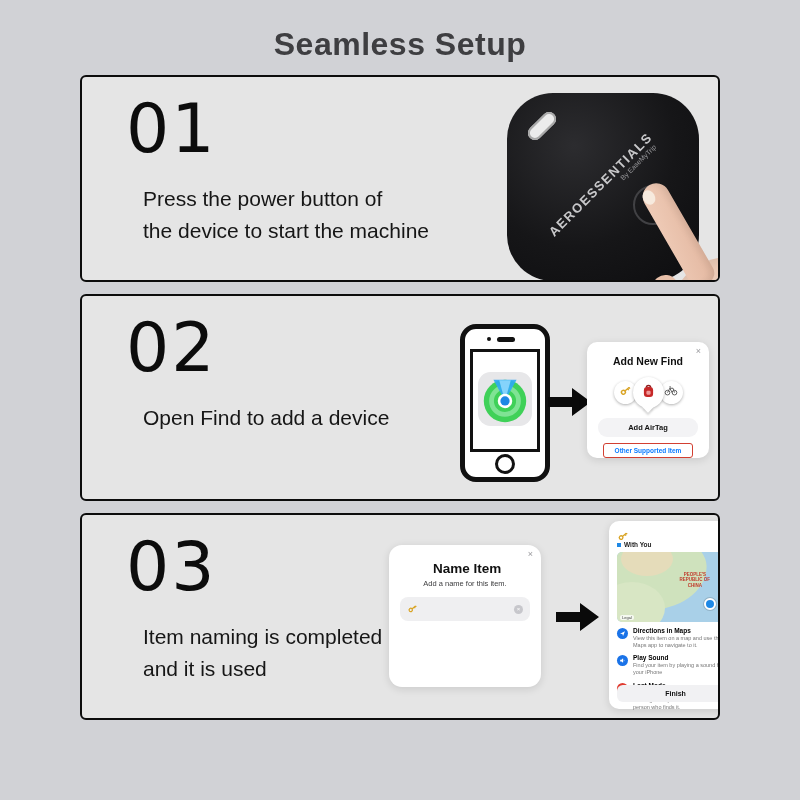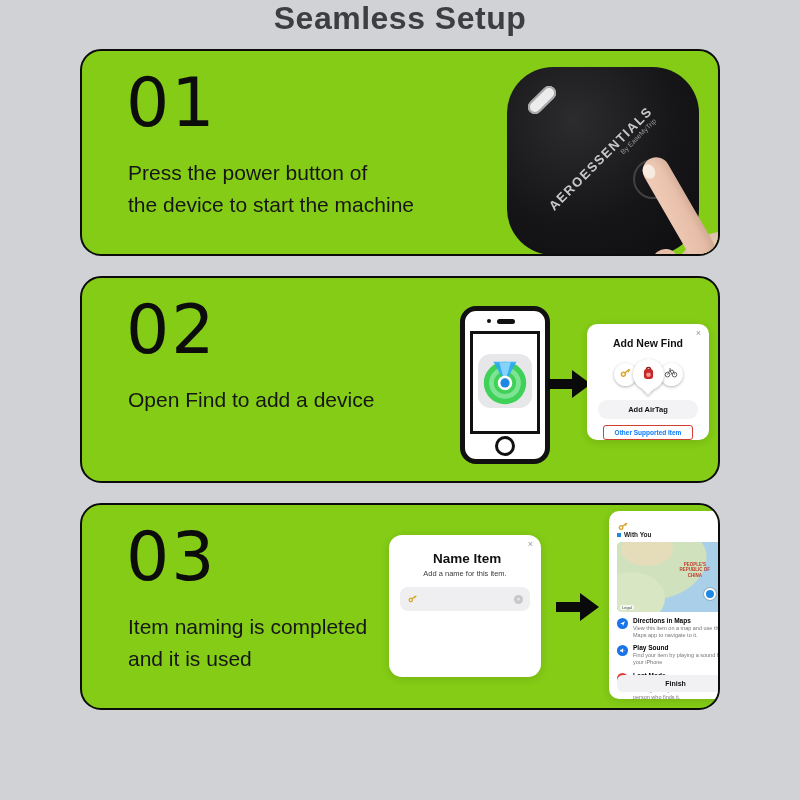--- a/index.html
+++ b/index.html
@@ -4,37 +4,37 @@
 <style>
   html,body{margin:0;padding:0;}
   body{
     width:800px;height:800px;
     background:#d1d2d6;
     font-family:"Liberation Sans",sans-serif;
     position:relative;overflow:hidden;
     color:#161616;
   }
   
-  .header{width:800px;text-align:center;}
+  .header{width:800px;text-align:center;padding-top:26px;}
   .header-title{font-size:32px;font-weight:bold;color:#3e3e41;letter-spacing:.5px;}
   .header-sub{margin-top:6px;font-size:15px;color:#2c2c2e;line-height:1.4;}
   
   .card{
-    position:relative;width:636px;height:203px;margin:0 auto 20px auto;
-    background:#84cc16;border:2px solid #0c0c0c;border-radius:21px;
+    position:relative;width:636px;height:203px;margin:0 auto 12px auto;
+    background:#e5e5e5;border:2px solid #0c0c0c;border-radius:6px;
     overflow:hidden;
   }
   .cards{margin-top:12px;}
   .step-num{
     position:absolute;left:44px;top:12px;
     font-family:"DejaVu Sans",sans-serif;font-weight:400;
     font-size:68px;color:#0c0c0c;letter-spacing:2px;
   }
   .step-text{
-    position:absolute;left:46px;top:106px;
+    position:absolute;left:61px;top:106px;
     font-size:21px;color:#161616;line-height:1.5;
   }
   
   .device{
     position:absolute;left:425px;top:16px;width:192px;height:188px;border-radius:46px;
     background:radial-gradient(circle at 35% 28%, #2c2c2f 0%, #161618 55%, #0d0d0f 100%);
   }
   .keyhole{
     position:absolute;left:18px;top:26px;width:34px;height:14px;border-radius:8px;
     background:#ececec;box-shadow:inset 0 0 0 2px #a8a8a8;transform:rotate(-45deg);

